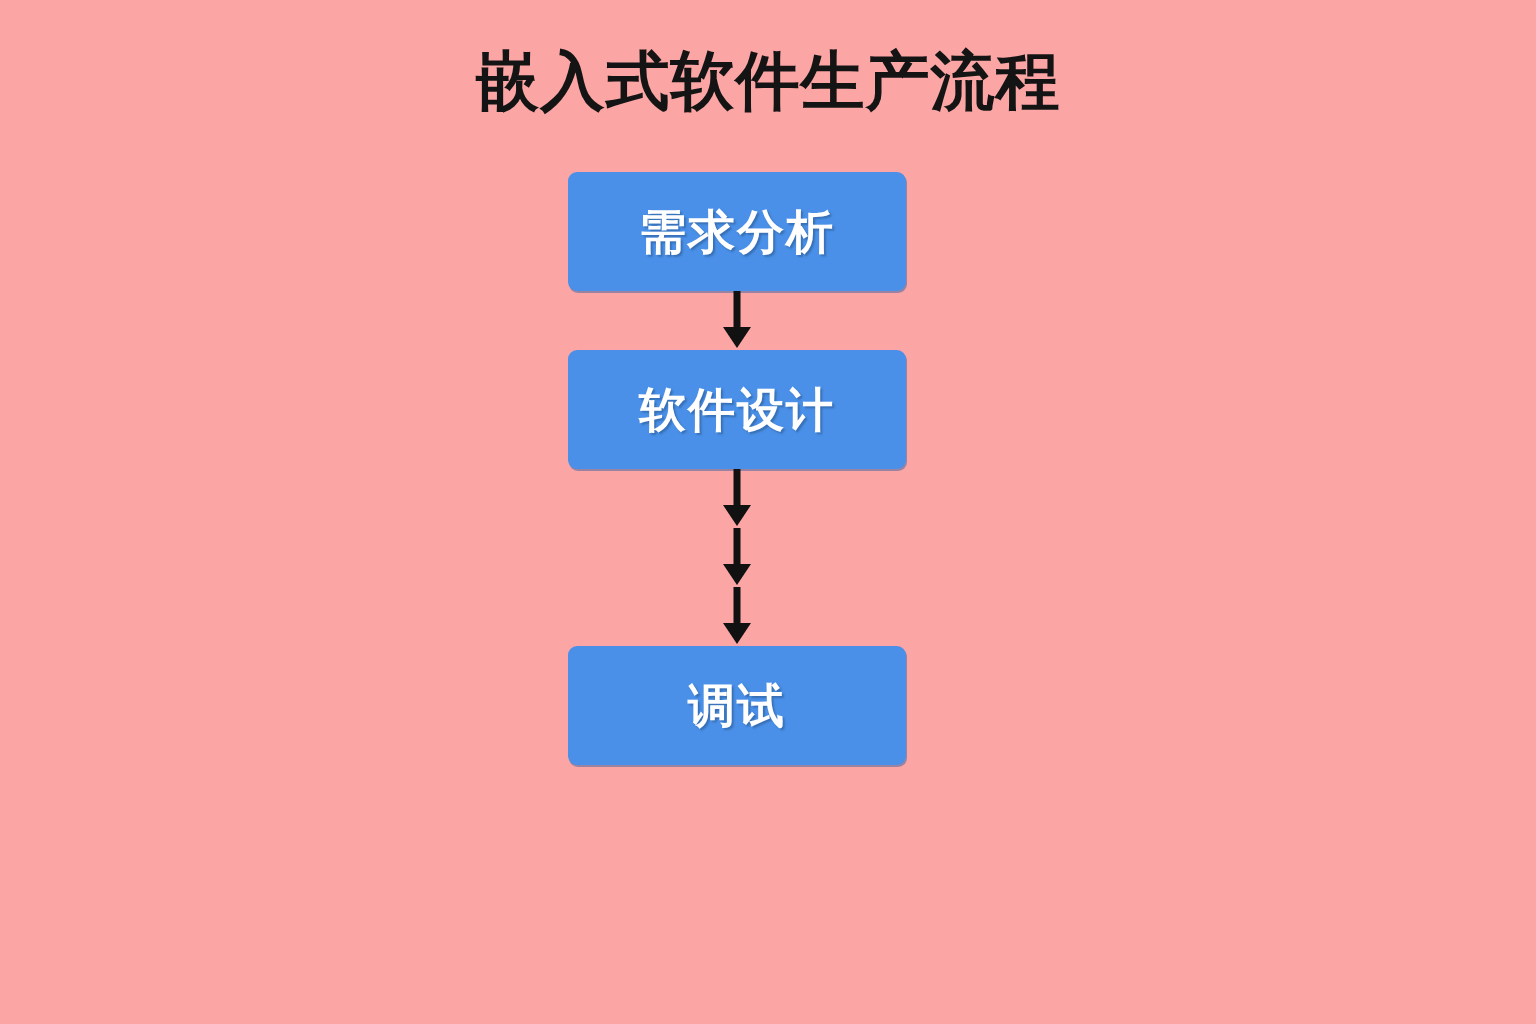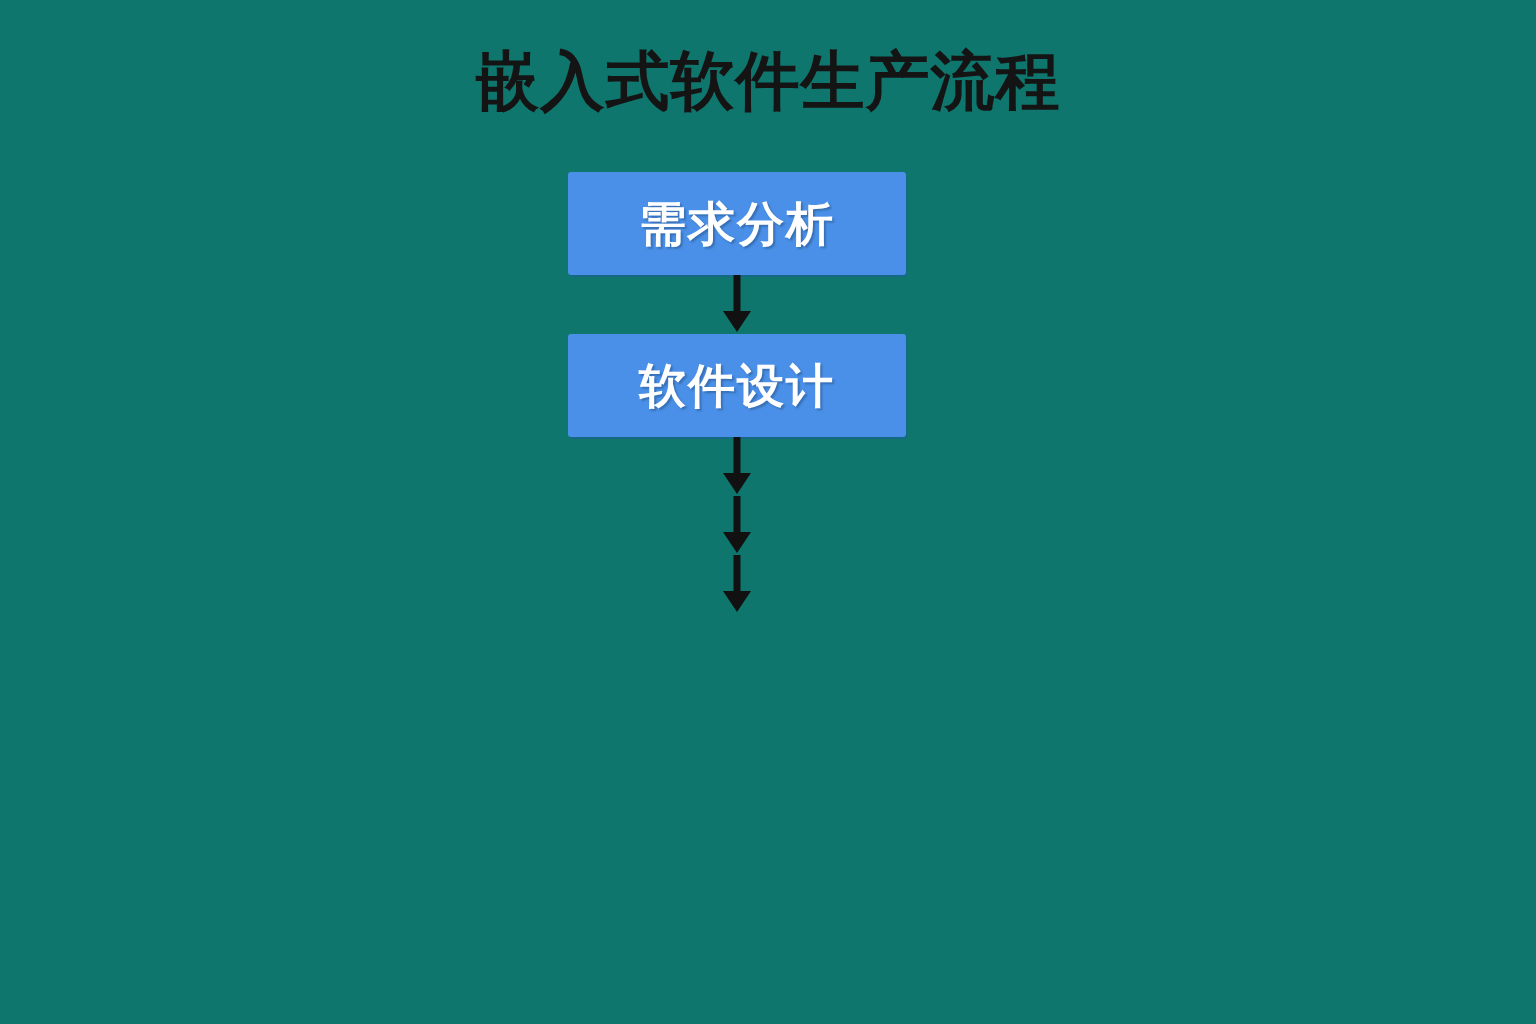--- a/index.html
+++ b/index.html
@@ -11,21 +11,21 @@
     width: 1536px;
     height: 1024px;
     overflow: hidden;
     font-family: "Liberation Sans", "DejaVu Sans", sans-serif;
     position: relative;
   }
   #canvas {
     position: relative;
     width: 1536px;
     height: 1024px;
-    background: #0f766e;
+    background: #fca5a5;
   }
   .chart-title {
     position: absolute;
     left: 0;
     top: 42px;
     width: 1536px;
     text-align: center;
     font-size: 64px;
     line-height: 78px;
     font-weight: bold;
@@ -35,22 +35,22 @@
   }
   .flow {
     position: absolute;
     left: 568px;
     top: 172px;
     width: 338px;
   }
   .node {
     position: relative;
     width: 338px;
-    height: 103px;
-    border-radius: 3px;
+    height: 119px;
+    border-radius: 9px;
     background: #4a90e8;
     box-shadow: 1px 2px 0 0 rgba(30, 90, 160, 0.45);
     display: flex;
     align-items: center;
     justify-content: center;
     box-sizing: border-box;
   }
   .node-label {
     font-size: 47px;
     line-height: 52px;
@@ -113,15 +113,18 @@
     </div>
 
 
     <div class="connector">
       <svg width="30" height="59" viewBox="0 0 30 59">
         <rect x="11.5" y="0" width="7" height="40" fill="#111111"></rect>
         <polygon points="1,36 29,36 15,57" fill="#111111"></polygon>
       </svg>
     </div>
 
+    <div class="node">
+      <span class="node-label">调试</span>
+    </div>
 
   </div>
 </div>
 
 </body></html>

